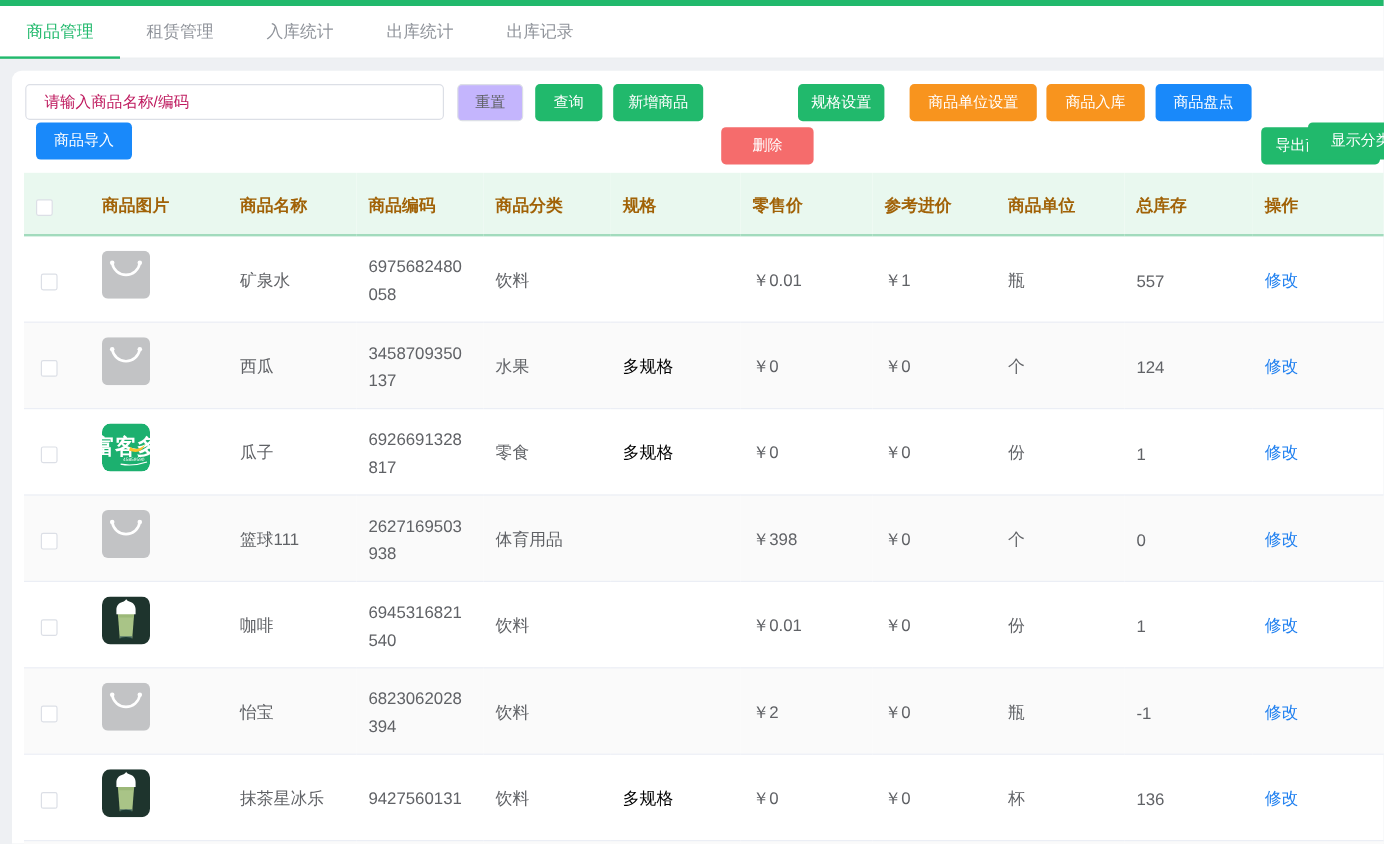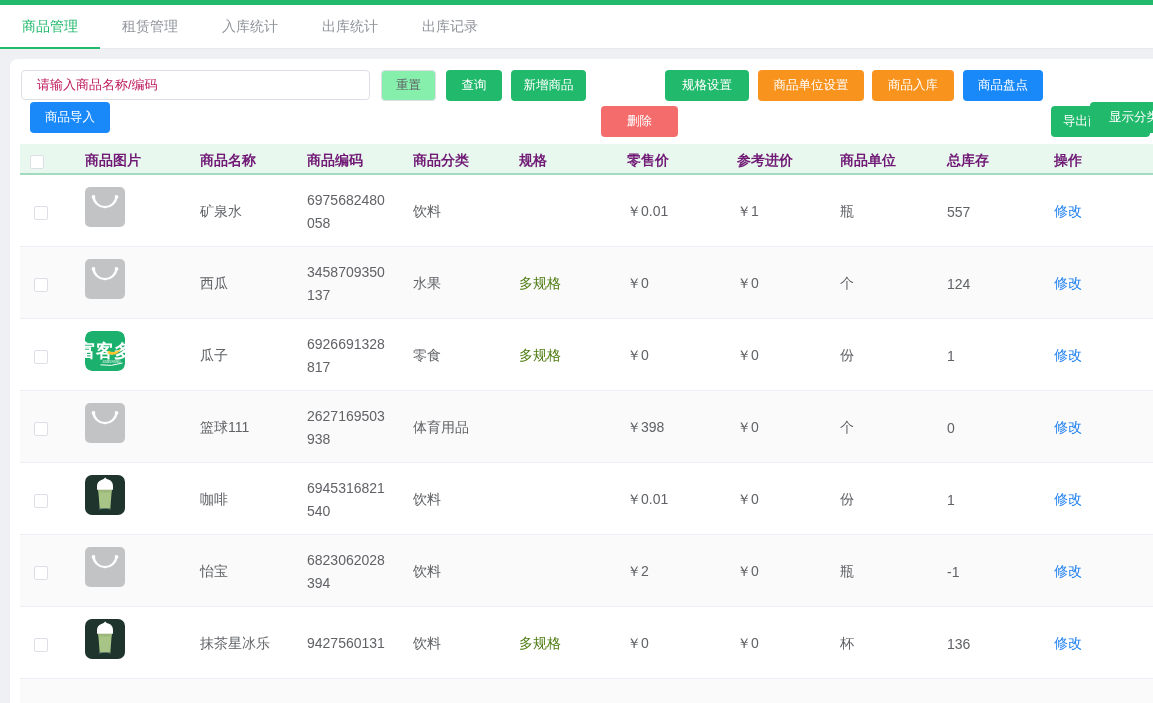--- a/index.html
+++ b/index.html
@@ -7,56 +7,56 @@
   font-family:"Liberation Sans", sans-serif; }
 .topbar { position:absolute; left:0; top:0; width:1153px; height:5px; background:#21b96c; }
 .tabbar { position:absolute; left:0; top:5px; width:1153px; height:44px; background:#fff; border-bottom:1px solid #e8ebee; }
 .tab { position:relative; float:left; width:100px; height:44px;
   text-align:center; line-height:43px; font-size:14px; color:#8f939a; }
 .tab.active { color:#21b96c; }
 .tab.active::after { content:""; position:absolute; left:0; bottom:0; width:100px; height:2px; background:#21b96c; }
 .panel { position:absolute; left:10px; top:59px; width:1143px; height:644px; background:#fff; border-radius:8px 0 0 0; }
 .btn { position:absolute; height:31px; line-height:31px; text-align:center; border-radius:4px;
   font-size:12.5px; color:#fff; }
-.btn.white { background:#86efac; border:1px solid #dcdfe6; color:#606266; line-height:29px; }
+.btn.white { background:#c4b5fd; border:1px solid #dcdfe6; color:#606266; line-height:29px; }
 .btn.green { background:#21b96c; }
 .btn.red { background:#f56c6c; }
 .btn.orange { background:#f8941e; }
 .btn.blue { background:#1989fa; }
 .sinput { position:absolute; left:11px; top:11px; width:349px; height:30px; border:1px solid #dcdfe6;
   border-radius:4px; background:#fff; line-height:28px; padding-left:15px; font-size:13px; color:#be185d; }
 table { position:absolute; left:10px; top:85px; width:1133px; border-collapse:collapse; table-layout:fixed; }
-th { background:#e9f8ef; height:30px; border-bottom:2px solid #a2dbbd; font-size:14px; font-weight:bold;
-  color:#701a75; text-align:left; padding:4px 0 0 10px; }
+th { background:#e9f8ef; height:52px; border-bottom:2px solid #a2dbbd; font-size:14px; font-weight:bold;
+  color:#a16207; text-align:left; padding:4px 0 0 10px; }
 td { height:72px; border-bottom:1px solid #ebeef5; font-size:14px; color:#606266; padding:3px 0 0 10px; vertical-align:middle; }
 tr.stripe td { background:#fafafa; }
 .cb { display:inline-block; width:14px; height:14px; border:1px solid #dcdfe6; border-radius:2px; background:#fff; margin-left:4px; vertical-align:middle; }
 th .cb { margin-left:0; }
 .code { width:80px; word-break:break-all; line-height:23px; }
-.lnk { color:#4d7c0f; }
+.lnk { color:#000000; }
 .mod { color:#2080f0; }
 td svg { display:block; position:relative; top:-4.5px; }
 </style>
 </head>
 <body>
 <div class="topbar"></div>
 <div class="tabbar">
   <div class="tab active">商品管理</div>
   <div class="tab">租赁管理</div>
   <div class="tab">入库统计</div>
   <div class="tab">出库统计</div>
   <div class="tab">出库记录</div>
 </div>
 <div class="panel">
   <div class="sinput">请输入商品名称/编码</div>
   <div class="btn white" style="left:371px; top:11px; width:55px;">重置</div>
   <div class="btn green" style="left:436px; top:11px; width:56px;">查询</div>
   <div class="btn green" style="left:501px; top:11px; width:75px;">新增商品</div>
   <div class="btn red" style="left:591px; top:11px; width:77px;margin-top:36px;">删除</div>
-  <div class="btn green" style="left:655px; top:11px; width:84px;">规格设置</div>
+  <div class="btn green" style="left:655px; top:11px; width:72px;">规格设置</div>
   <div class="btn orange" style="left:748px; top:11px; width:106px;">商品单位设置</div>
   <div class="btn orange" style="left:862px; top:11px; width:82px;">商品入库</div>
   <div class="btn blue" style="left:953px; top:11px; width:80px;">商品盘点</div>
   <div class="btn green" style="left:1041px; top:11px; width:99px;margin-top:36px;">导出商品列表</div>
   <div class="btn blue" style="left:20px; top:43px; width:80px;">商品导入</div>
   <div class="btn green" style="left:1080px; top:43px; width:88px;">显示分类</div>
 
   <table>
     <colgroup>
       <col style="width:55px">

